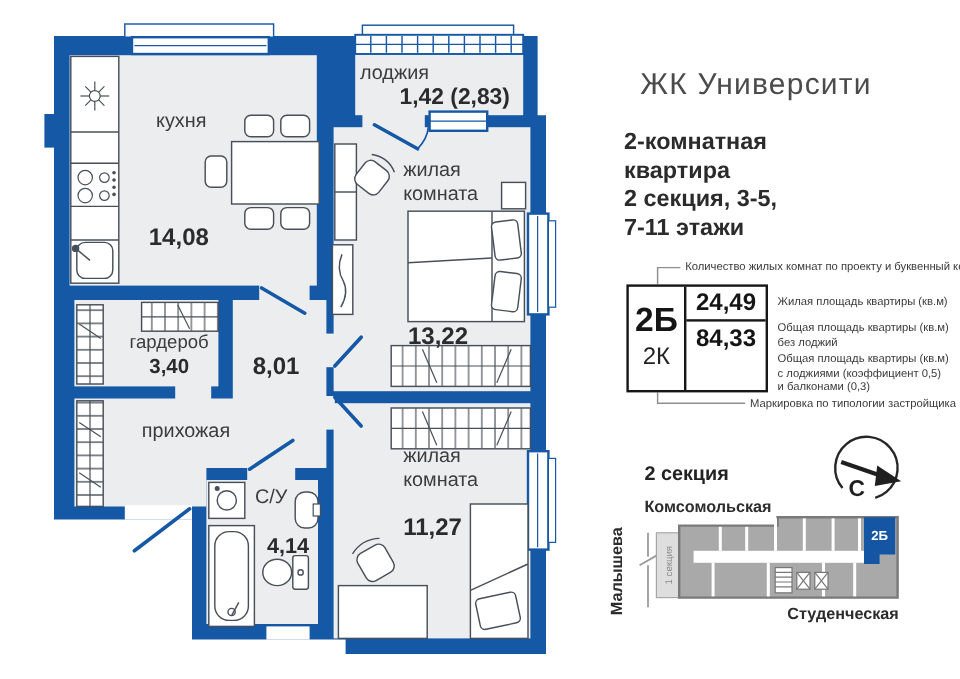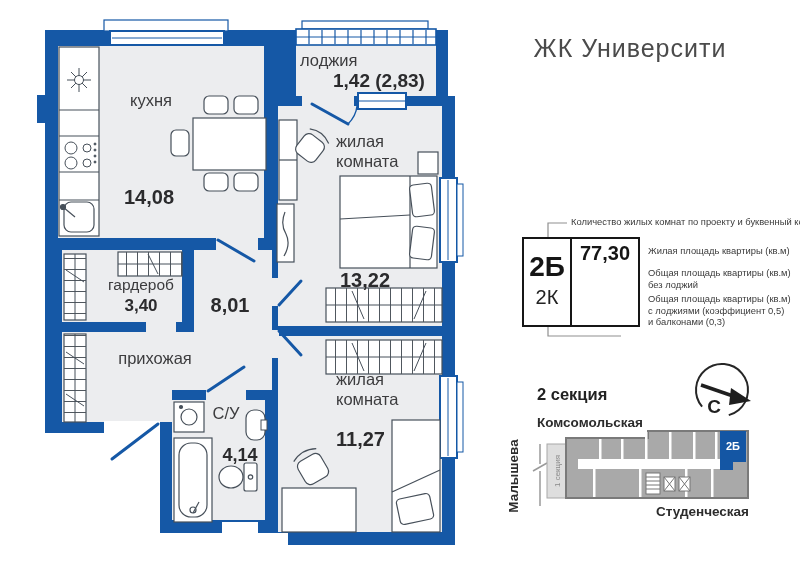--- a/index.html
+++ b/index.html
@@ -1,21 +1,21 @@
 <!DOCTYPE html>
 <html><head>
 <meta charset="utf-8">
 <style>
   html,body{margin:0;padding:0;background:#fff;}
   .stage{position:relative;width:800px;height:566px;background:#ffffff;overflow:hidden;
          font-family:"Liberation Sans","DejaVu Sans",sans-serif;}
   .stage svg{position:absolute;left:0;top:0;}
   svg text{font-family:"Liberation Sans","DejaVu Sans",sans-serif;}
   .abs{position:absolute;}
-  .title{left:490px;top:34px;width:280px;text-align:center;font-size:25px;font-weight:400;
+  .title{left:490px;top:56px;width:280px;text-align:center;font-size:25px;font-weight:400;
          color:#4b4b4b;letter-spacing:1px;}
   .subtitle{left:520px;top:106px;font-size:19.5px;font-weight:bold;color:#2b2b2b;line-height:24px;}
   .note{font-size:9.4px;color:#3a3a3a;white-space:nowrap;}
   .note-top{left:571px;top:216px;}
   .note-bottom{left:625px;top:330px;}
   .spec-table{left:522px;top:237px;display:grid;grid-template-columns:48px 66px;
               grid-template-rows:29px 29px 28px;border:2px solid #161616;background:#fff;}
   .code-cell{grid-row:1/4;border-right:2px solid #161616;display:flex;flex-direction:column;
              align-items:center;justify-content:center;color:#151515;}
   .code-primary{font-size:28px;font-weight:bold;line-height:30px;}
@@ -307,38 +307,46 @@
       <circle cx="722" cy="390" r="26" fill="none" stroke="#262626" stroke-width="2" stroke-dasharray="133 30.4" transform="rotate(140 722 390)"></circle>
       <line x1="701" y1="385" x2="733" y2="396" stroke="#1f1f1f" stroke-width="3.5"></line>
       <polygon points="731,388 751,401 729,405" fill="#1f1f1f"></polygon>
       <text x="714" y="413" font-size="19" font-weight="bold" fill="#1f1f1f" text-anchor="middle">С</text>
     </g>
   </g>
 </svg>
 
 <div class="abs title">ЖК Университи</div>
 
+<div class="abs subtitle">
+  <div>2-комнатная</div>
+  <div>квартира</div>
+  <div>2 секция, 3-5,</div>
+  <div>7-11 этажи</div>
+</div>
 
 <div class="abs note note-top">Количество жилых комнат по проекту и буквенный код</div>
 
 <div class="abs spec-table">
   <div class="code-cell">
     <div class="code-primary">2Б</div>
     <div class="code-secondary">2К</div>
   </div>
-  <div class="val-cell last">77,30</div>
+  <div class="val-cell">24,49</div>
+  <div class="val-cell last">84,33</div>
 </div>
 
 <div class="abs leg-label leg-1">
   <div>Жилая площадь квартиры (кв.м)</div>
 </div>
 <div class="abs leg-label leg-2">
   <div>Общая площадь квартиры (кв.м)</div>
   <div>без лоджий</div>
 </div>
 <div class="abs leg-label leg-3">
   <div>Общая площадь квартиры (кв.м)</div>
   <div>с лоджиями (коэффициент 0,5)</div>
   <div>и балконами (0,3)</div>
 </div>
 
+<div class="abs note note-bottom">Маркировка по типологии застройщика</div>
 
 </div>
 
 </body></html>

